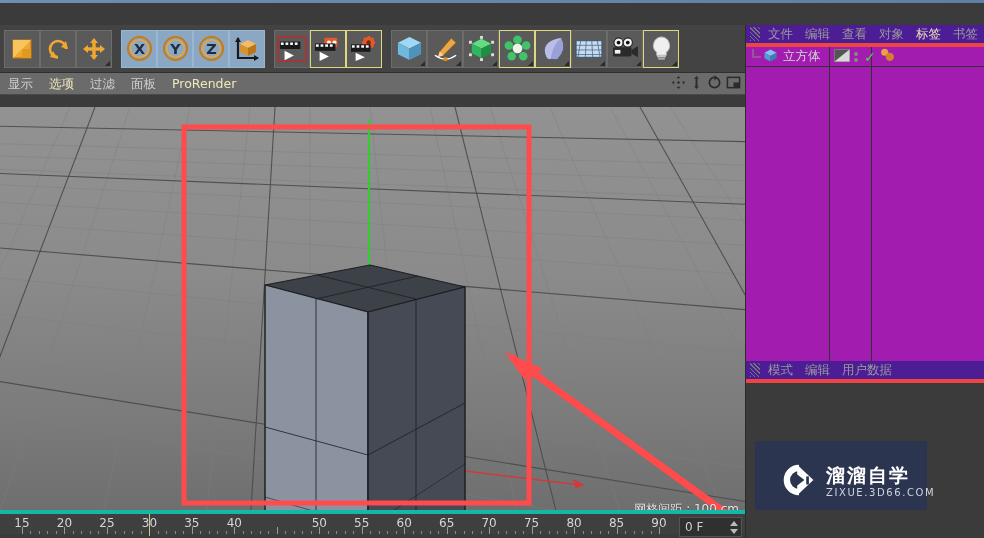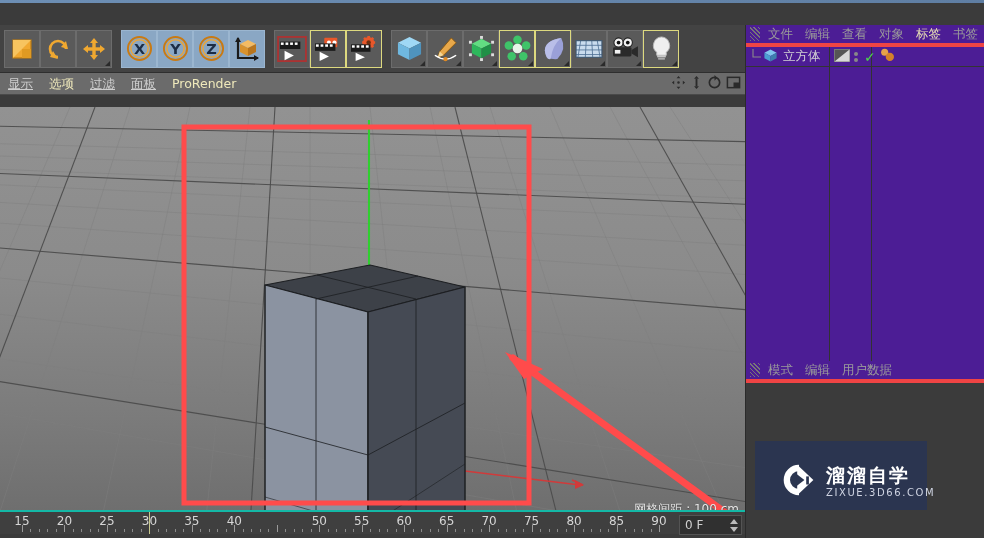--- a/index.html
+++ b/index.html
@@ -51,21 +51,21 @@
   }
   .tbtn svg{ display:block; }
 
   
   .vptabs{
     position:absolute; left:0; top:73px; width:745px; height:22px;
     background:#6b6b6b; display:flex; align-items:center;
     border-bottom:1px solid #4a4a4a;
   }
   .vptabs .vt{ padding:0 8px; line-height:22px; font-size:12.5px; white-space:nowrap; }
-  .vptabs .vt.dim{ color:#cfcfcf;text-decoration:underline; }
+  .vptabs .vt.dim{ color:#cfcfcf; }
   .vptabs .vt.lit{ color:#efe9bb; }
   .vpnav{
     position:absolute; right:4px; top:0; height:22px;
     display:flex; align-items:center; gap:4px;
   }
 
   
   .viewport{
     position:absolute; left:0; top:107px; width:745px; height:415px;
     overflow:hidden;
@@ -86,21 +86,21 @@
     height:22px; background:#4c1d95; display:flex; align-items:center;
     border-bottom:4px solid #ef4444; padding-left:2px;
   }
   .omhead .mi, .amhead .mi{ padding:0 6px; font-size:12.5px; line-height:22px; white-space:nowrap; }
   .omhead .mi.dim, .amhead .mi.dim{ color:#9a9a9a; }
   .omhead .mi.lit{ color:#e9e2b4; }
   .gripper{
     width:10px; height:14px; margin:0 2px 0 2px; flex:0 0 auto;
     background-image:repeating-linear-gradient(45deg,#777 0 1px,transparent 1px 3px);
   }
-  .ombody{ height:314px; background:#4c1d95; position:relative; }
+  .ombody{ height:314px; background:#a21caf; position:relative; }
   .objrow{
     display:flex; align-items:center; height:20px; padding-left:4px;
     border-bottom:1px solid #343434;
   }
   .objname{ color:#d4d4d4; font-size:12.5px; margin-left:5px; }
   .omcolsep{
     position:absolute; left:83px; top:0; width:1px; height:314px; background:#323232;
   }
   .omcolsep2{
     position:absolute; left:125px; top:0; width:1px; height:314px; background:#323232;
@@ -112,21 +112,21 @@
     position:absolute; left:755px; top:441px; width:172px; height:80px;
     background:#2b3550; display:flex; align-items:center; padding-left:26px; gap:9px;
   }
   .wm-text{ display:flex; flex-direction:column; gap:1px; }
   .wm-cn{ color:#fff; font-size:19px; letter-spacing:2px; line-height:21px; font-weight:bold; }
   .wm-en{ color:#cfd4e2; font-size:10px; letter-spacing:1.6px; line-height:11px; }
 
   
   .timeline{
     position:absolute; left:0; top:510px; width:984px; height:24px;
-    background:#3f3f3f; border-top:2px solid #14b8a6;
+    background:#3f3f3f; border-top:4px solid #14b8a6;
   }
   .tlruler{ position:absolute; left:0; top:0; width:676px; height:28px; }
   .tlnum{
     position:absolute; top:2px; font-size:12px; color:#d6d6d6;
     transform:translateX(-50%);
   }
   .tltick{ position:absolute; bottom:8px; width:1px; background:#9a9a9a; }
   .tlplayhead{ position:absolute; top:0; width:1px; height:22px; background:#c9c98f; }
   .framebox{
     position:absolute; left:679px; top:3px; width:63px; height:20px;

